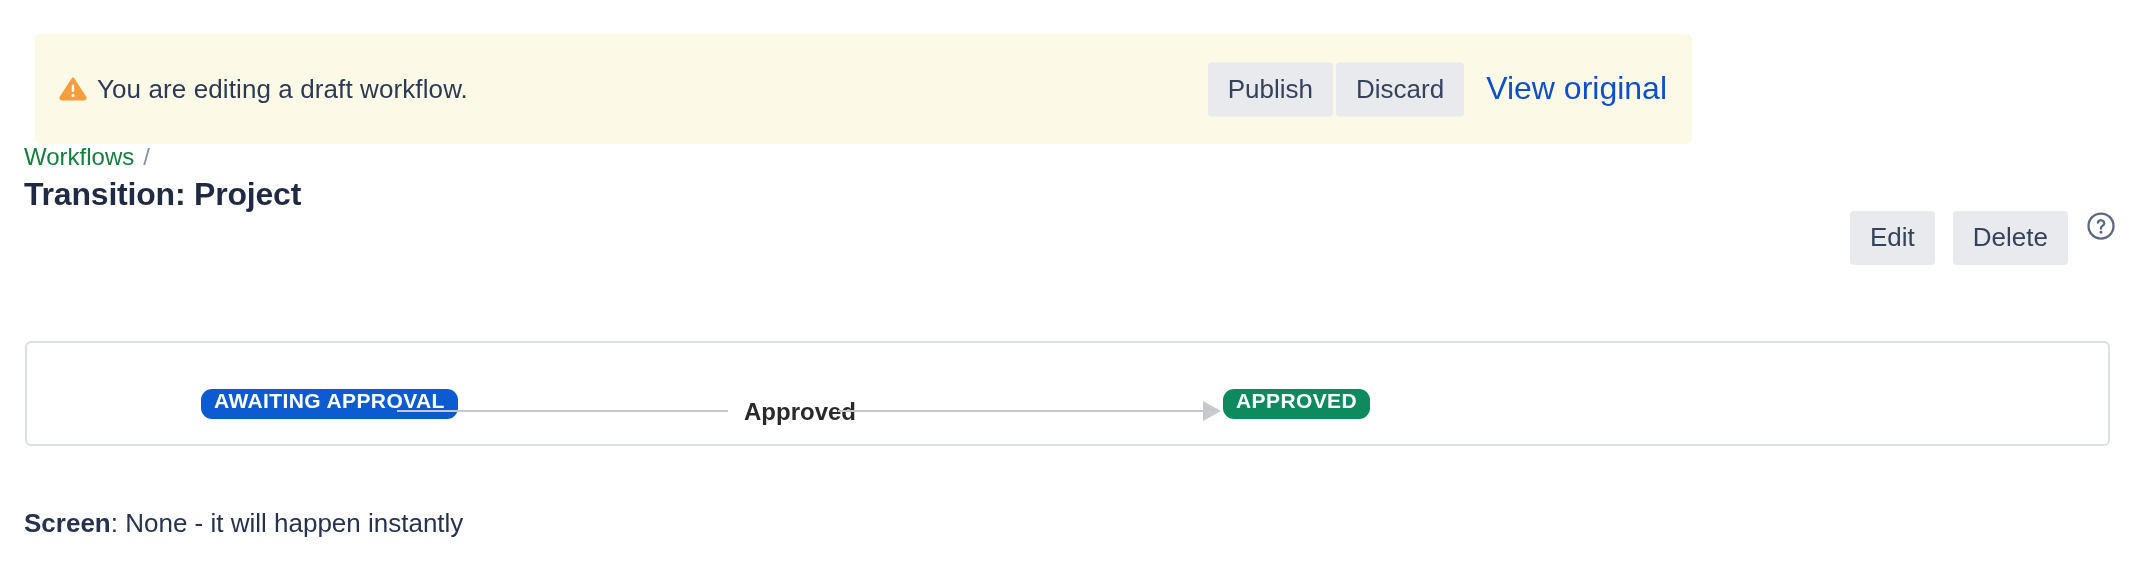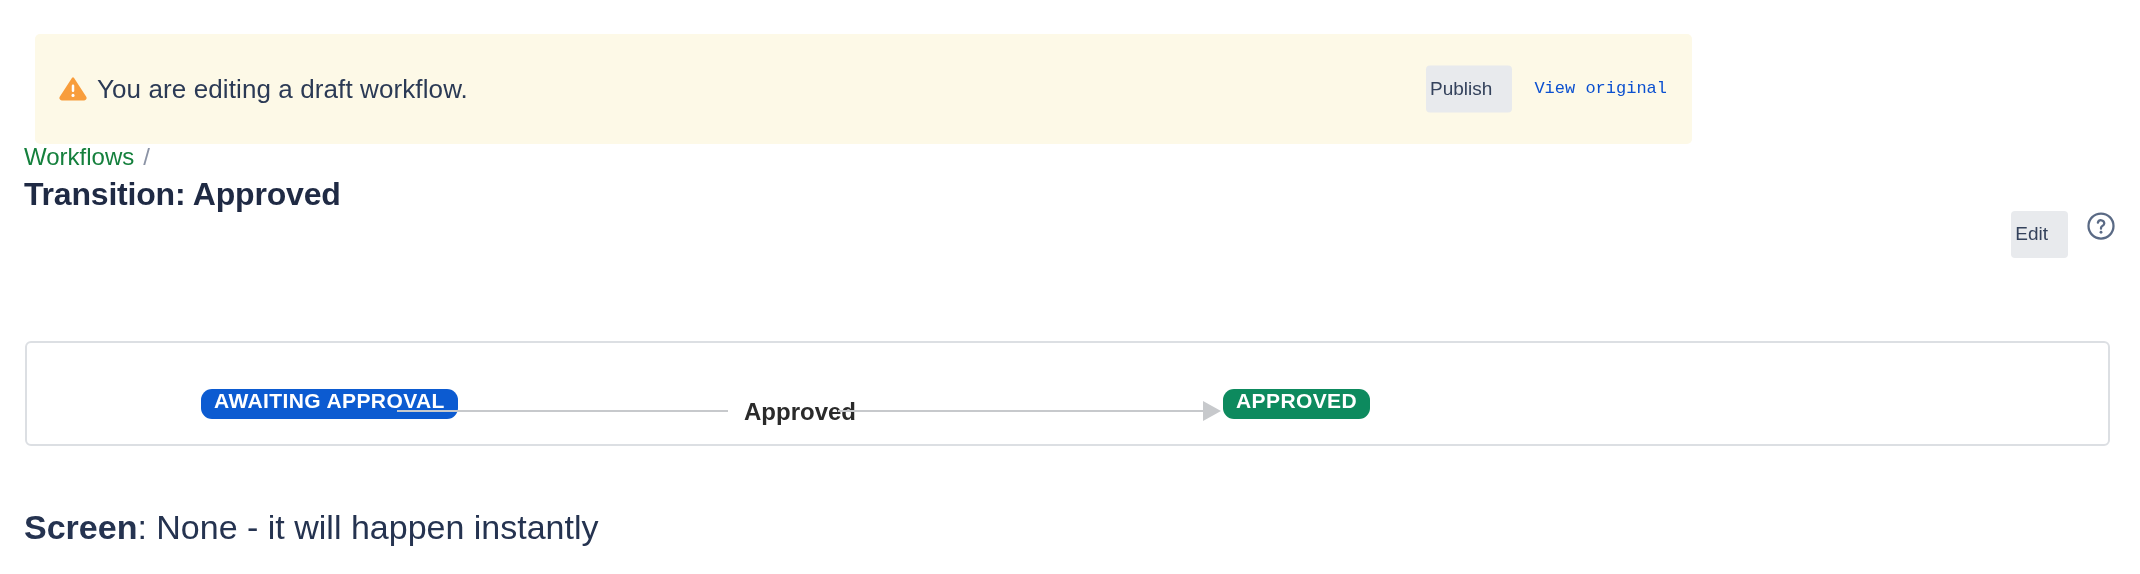--- a/index.html
+++ b/index.html
@@ -61,36 +61,36 @@
     transform: translateY(-50%);
     display: flex;
     align-items: center;
   }
   .btn {
     background: #e8eaed;
     border: none;
     border-radius: 4px;
     color: #34425c;
     font-family: "Liberation Sans", sans-serif;
-    font-size: 19px;
+    font-size: 26px;
     line-height: 1;
-    padding: 13px 20px 15px 4px;
+    padding: 13px 20px 15px 20px;
     cursor: pointer;
     white-space: nowrap;
   }
   .btn-group {
     display: flex;
     gap: 3px;
   }
   .link-btn {
     background: transparent;
     border: none;
     color: #0b50d0;
-    font-family: Liberation Mono, monospace;
-    font-size: 17px;
+    font-family: Liberation Sans, sans-serif;
+    font-size: 32px;
     padding: 13px 8px 15px 22px;
     cursor: pointer;
     white-space: nowrap;
   }
 
   
   .breadcrumb {
     position: absolute;
     left: 24px;
     top: 143px;
@@ -214,21 +214,21 @@
     font-weight: bold;
     color: #2a2a2a;
     white-space: nowrap;
   }
 
   
   .screen-line {
     position: absolute;
     left: 24px;
     top: 508px;
-    font-size: 34px;
+    font-size: 26px;
     color: #253350;
     white-space: nowrap;
   }
   .screen-line .label {
     font-weight: bold;
   }
 </style>
 </head>
 <body>
 
@@ -240,36 +240,38 @@
       <path d="M12.87 3.2 22.6 18.1a1.95 1.95 0 0 1-1.63 3.02H3.03A1.95 1.95 0 0 1 1.4 18.1L11.13 3.2a1.04 1.04 0 0 1 1.74 0z" fill="#f89d3c"></path>
       <rect x="11" y="8.4" width="2" height="6" rx="1" fill="#ffffff"></rect>
       <circle cx="12" cy="17.1" r="1.25" fill="#ffffff"></circle>
     </svg>
 
     <div class="banner-message">You are editing a draft workflow.</div>
 
     <div class="banner-actions">
       <div class="btn-group">
         <button class="btn">Publish</button>
+        <button class="btn">Discard</button>
       </div>
       <button class="link-btn">View original</button>
     </div>
   </div>
 
   <div class="breadcrumb">
     <a class="crumb-link">Workflows</a>
     <span class="crumb-sep">/</span>
   </div>
 
-  <h1 class="page-title">Transition: Approved</h1>
+  <h1 class="page-title">Transition: Project</h1>
 
   <div class="header-actions">
     <div class="btn-group">
       <button class="btn">Edit</button>
     </div>
+    <button class="btn">Delete</button>
     <svg class="help-icon" viewBox="0 0 24 24">
       <circle cx="12" cy="12" r="10" fill="none" stroke="#5a6a85" stroke-width="1.8"></circle>
       <path d="M9.5 9.3a2.6 2.6 0 0 1 5.1.6c0 1.7-2.1 2.1-2.5 3.2-.1.3-.1.6-.1 1" fill="none" stroke="#5a6a85" stroke-width="1.8" stroke-linecap="round"></path>
       <circle cx="12" cy="17" r="1.15" fill="#5a6a85"></circle>
     </svg>
   </div>
 
   <div class="transition-panel">
     <div class="flow">
 

